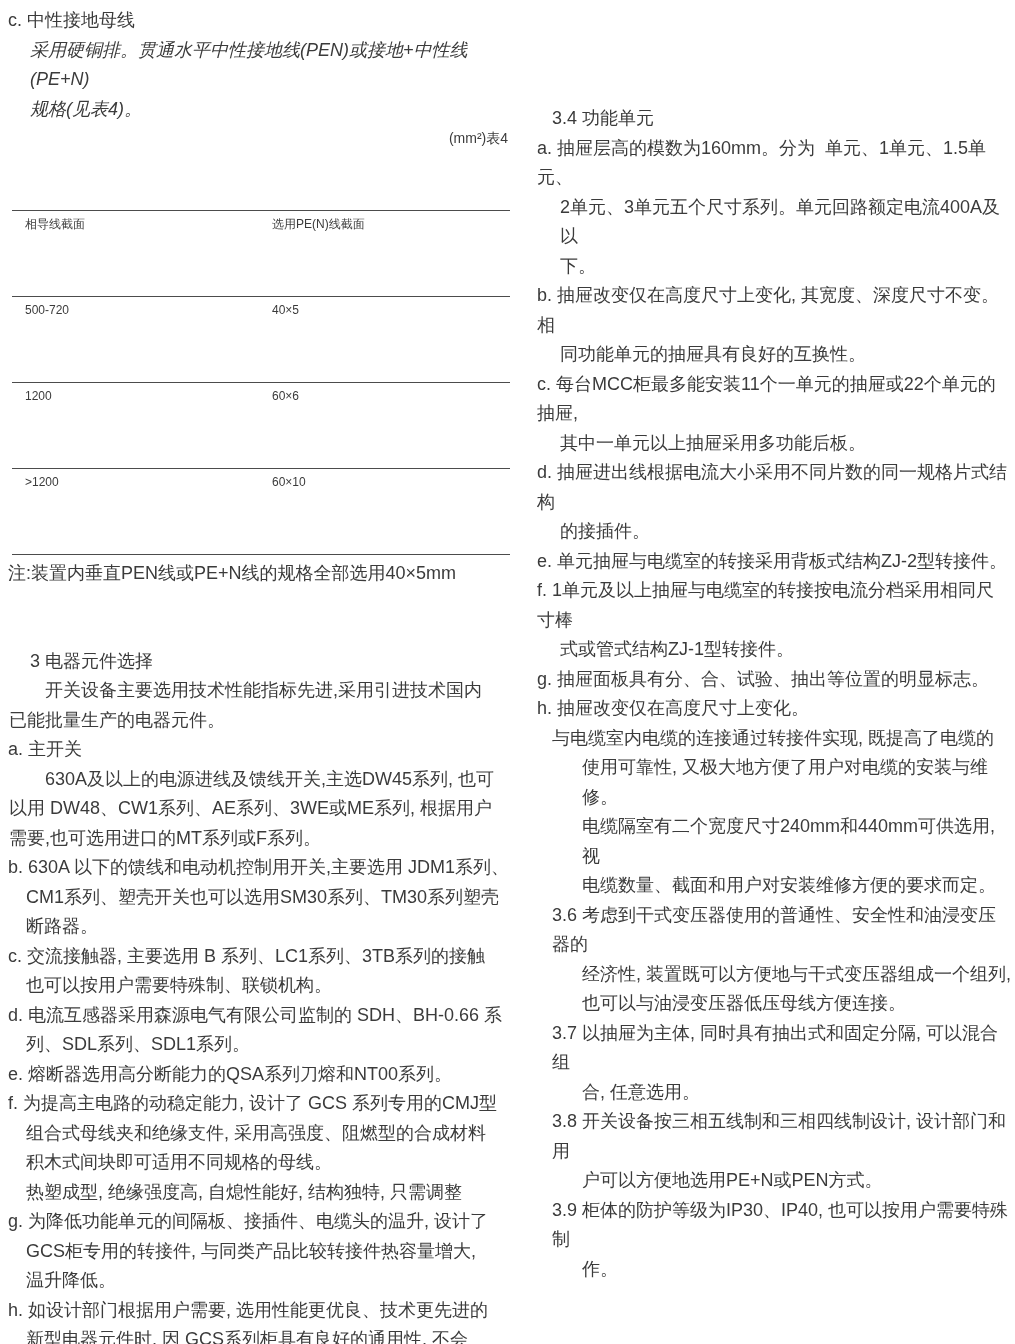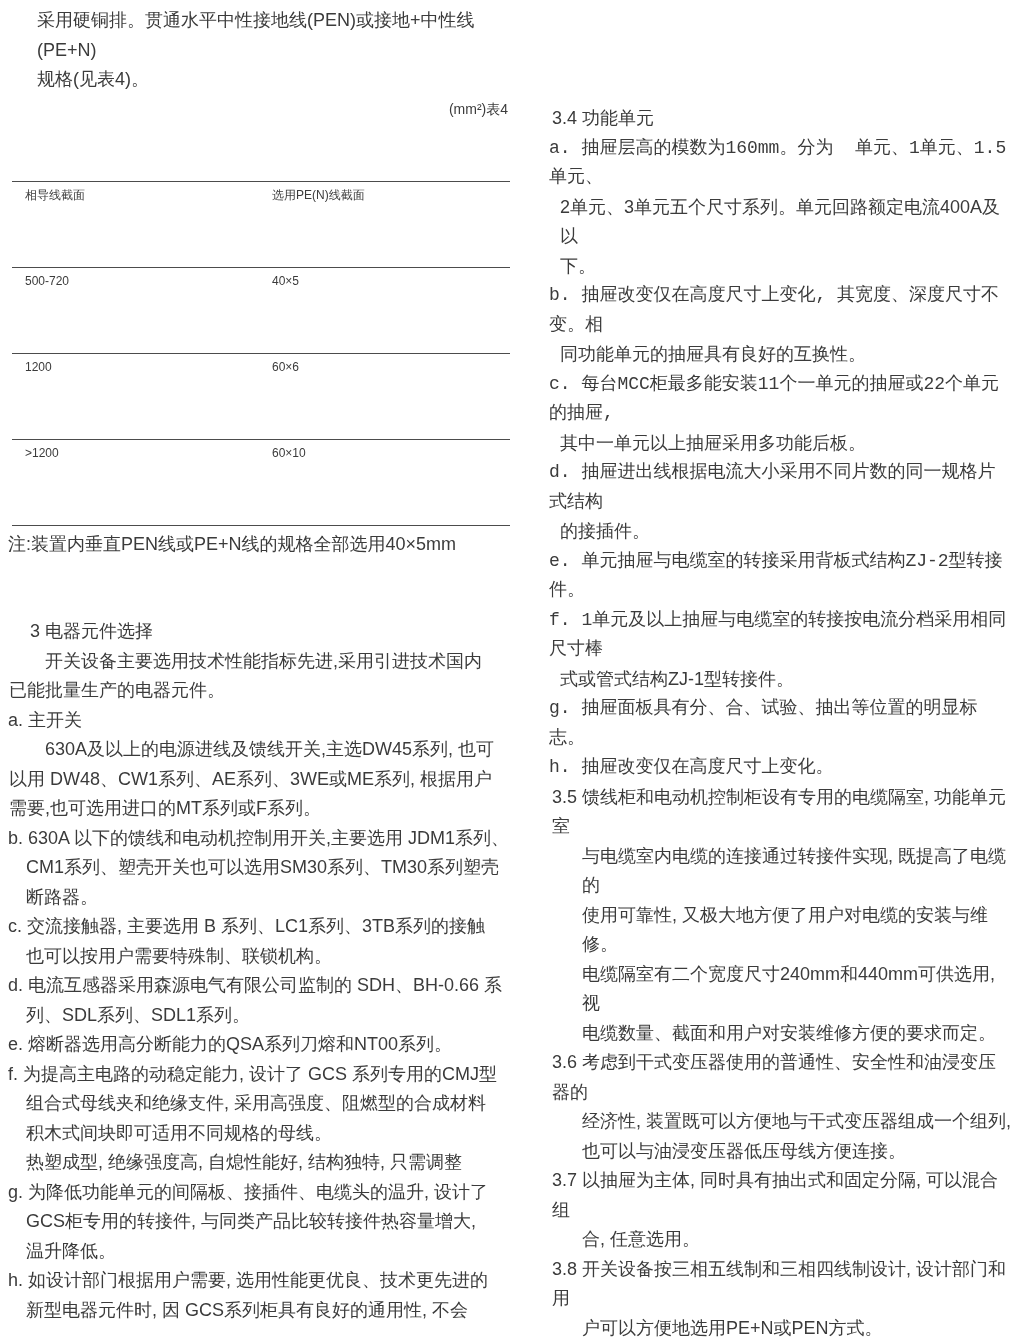--- a/index.html
+++ b/index.html
@@ -13,28 +13,28 @@
   .col { position:absolute; top:0; font-size:18px; line-height:29.5px; }
   .col div { white-space:pre-wrap; }
   .col-left  { left:8px;  width:502px; padding-top:6px; }
   .col-right { left:537px; width:474px; padding-top:104px; }
 
   
   .heading-flush { margin-left:0; }
   .heading-num   { margin-left:22px; }        
   .heading-num-r { margin-left:15px; }        
 
-  .body-indent22 > div { margin-left:29px; }  
+  .body-indent22 > div { margin-left:22px;font-style:italic; }  
   .para-first37 > div { margin-left:1px; }
   .para-first37 > div:first-child { margin-left:37px; }
 
   .hang-l > div { margin-left:18px; }         
   .hang-l > div:first-child { margin-left:0; }
   .hang-r > div { margin-left:23px; }         
-  .hang-r > div:first-child { margin-left:12px;font-family:Liberation Mono, monospace; }
+  .hang-r > div:first-child { margin-left:0; }
   .num-r > div { margin-left:45px; }          
   .num-r > div:first-child { margin-left:15px; }
 
   .spacer { height:58px; }
 
   
   .unit-label { text-align:right; font-size:14px; line-height:22px; margin:3px 2px 2px 0; white-space:pre; }
 
   
   .rule-table { margin-left:4px; width:498px; border-bottom:1px solid #4c4c4c; font-size:12px; }
@@ -45,20 +45,21 @@
 
   .note-line { margin-top:4px; }
 </style>
 </head>
 <body>
 
 <div class="page">
 
   <div class="col col-left">
 
+    <div class="heading-flush">c. 中性接地母线</div>
 
     <div class="body-indent22"><div>采用硬铜排。贯通水平中性接地线(PEN)或接地+中性线(PE+N)</div><div>规格(见表4)。</div></div>
 
     <div class="unit-label">(mm²)表4</div>
 
     <div class="rule-table t4">
       <div class="rt-row">
         <span>相导线截面</span>
         <span>选用PE(N)线截面</span>
       </div>
@@ -104,21 +105,21 @@
 
     <div class="hang-r"><div>a. 抽屉层高的模数为160mm。分为  单元、1单元、1.5单元、</div><div>2单元、3单元五个尺寸系列。单元回路额定电流400A及以</div><div>下。</div></div>
     <div class="hang-r"><div>b. 抽屉改变仅在高度尺寸上变化, 其宽度、深度尺寸不变。相</div><div>同功能单元的抽屉具有良好的互换性。</div></div>
     <div class="hang-r"><div>c. 每台MCC柜最多能安装11个一单元的抽屉或22个单元的抽屉,</div><div>其中一单元以上抽屉采用多功能后板。</div></div>
     <div class="hang-r"><div>d. 抽屉进出线根据电流大小采用不同片数的同一规格片式结构</div><div>的接插件。</div></div>
     <div class="hang-r"><div>e. 单元抽屉与电缆室的转接采用背板式结构ZJ-2型转接件。</div></div>
     <div class="hang-r"><div>f. 1单元及以上抽屉与电缆室的转接按电流分档采用相同尺寸棒</div><div>式或管式结构ZJ-1型转接件。</div></div>
     <div class="hang-r"><div>g. 抽屉面板具有分、合、试验、抽出等位置的明显标志。</div></div>
     <div class="hang-r"><div>h. 抽屉改变仅在高度尺寸上变化。</div></div>
 
-    <div class="num-r"><div>3.5 馈线柜和电动机控制柜设有专用的电缆隔室, 功能单元室</div><div>与电缆室内电缆的连接通过转接件实现, 既提高了电缆的</div><div>使用可靠性, 又极大地方便了用户对电缆的安装与维修。</div><div>电缆隔室有二个宽度尺寸240mm和440mm可供选用, 视</div><div>电缆数量、截面和用户对安装维修方便的要求而定。</div></div>
+    <div class="num-r"><div>与电缆室内电缆的连接通过转接件实现, 既提高了电缆的</div><div>使用可靠性, 又极大地方便了用户对电缆的安装与维修。</div><div>电缆隔室有二个宽度尺寸240mm和440mm可供选用, 视</div><div>电缆数量、截面和用户对安装维修方便的要求而定。</div></div>
     <div class="num-r"><div>3.6 考虑到干式变压器使用的普通性、安全性和油浸变压器的</div><div>经济性, 装置既可以方便地与干式变压器组成一个组列,</div><div>也可以与油浸变压器低压母线方便连接。</div></div>
     <div class="num-r"><div>3.7 以抽屉为主体, 同时具有抽出式和固定分隔, 可以混合组</div><div>合, 任意选用。</div></div>
     <div class="num-r"><div>3.8 开关设备按三相五线制和三相四线制设计, 设计部门和用</div><div>户可以方便地选用PE+N或PEN方式。</div></div>
     <div class="num-r"><div>3.9 柜体的防护等级为IP30、IP40, 也可以按用户需要特殊制</div><div>作。</div></div>
 
   </div>
 
 </div>
 
 </body></html>

